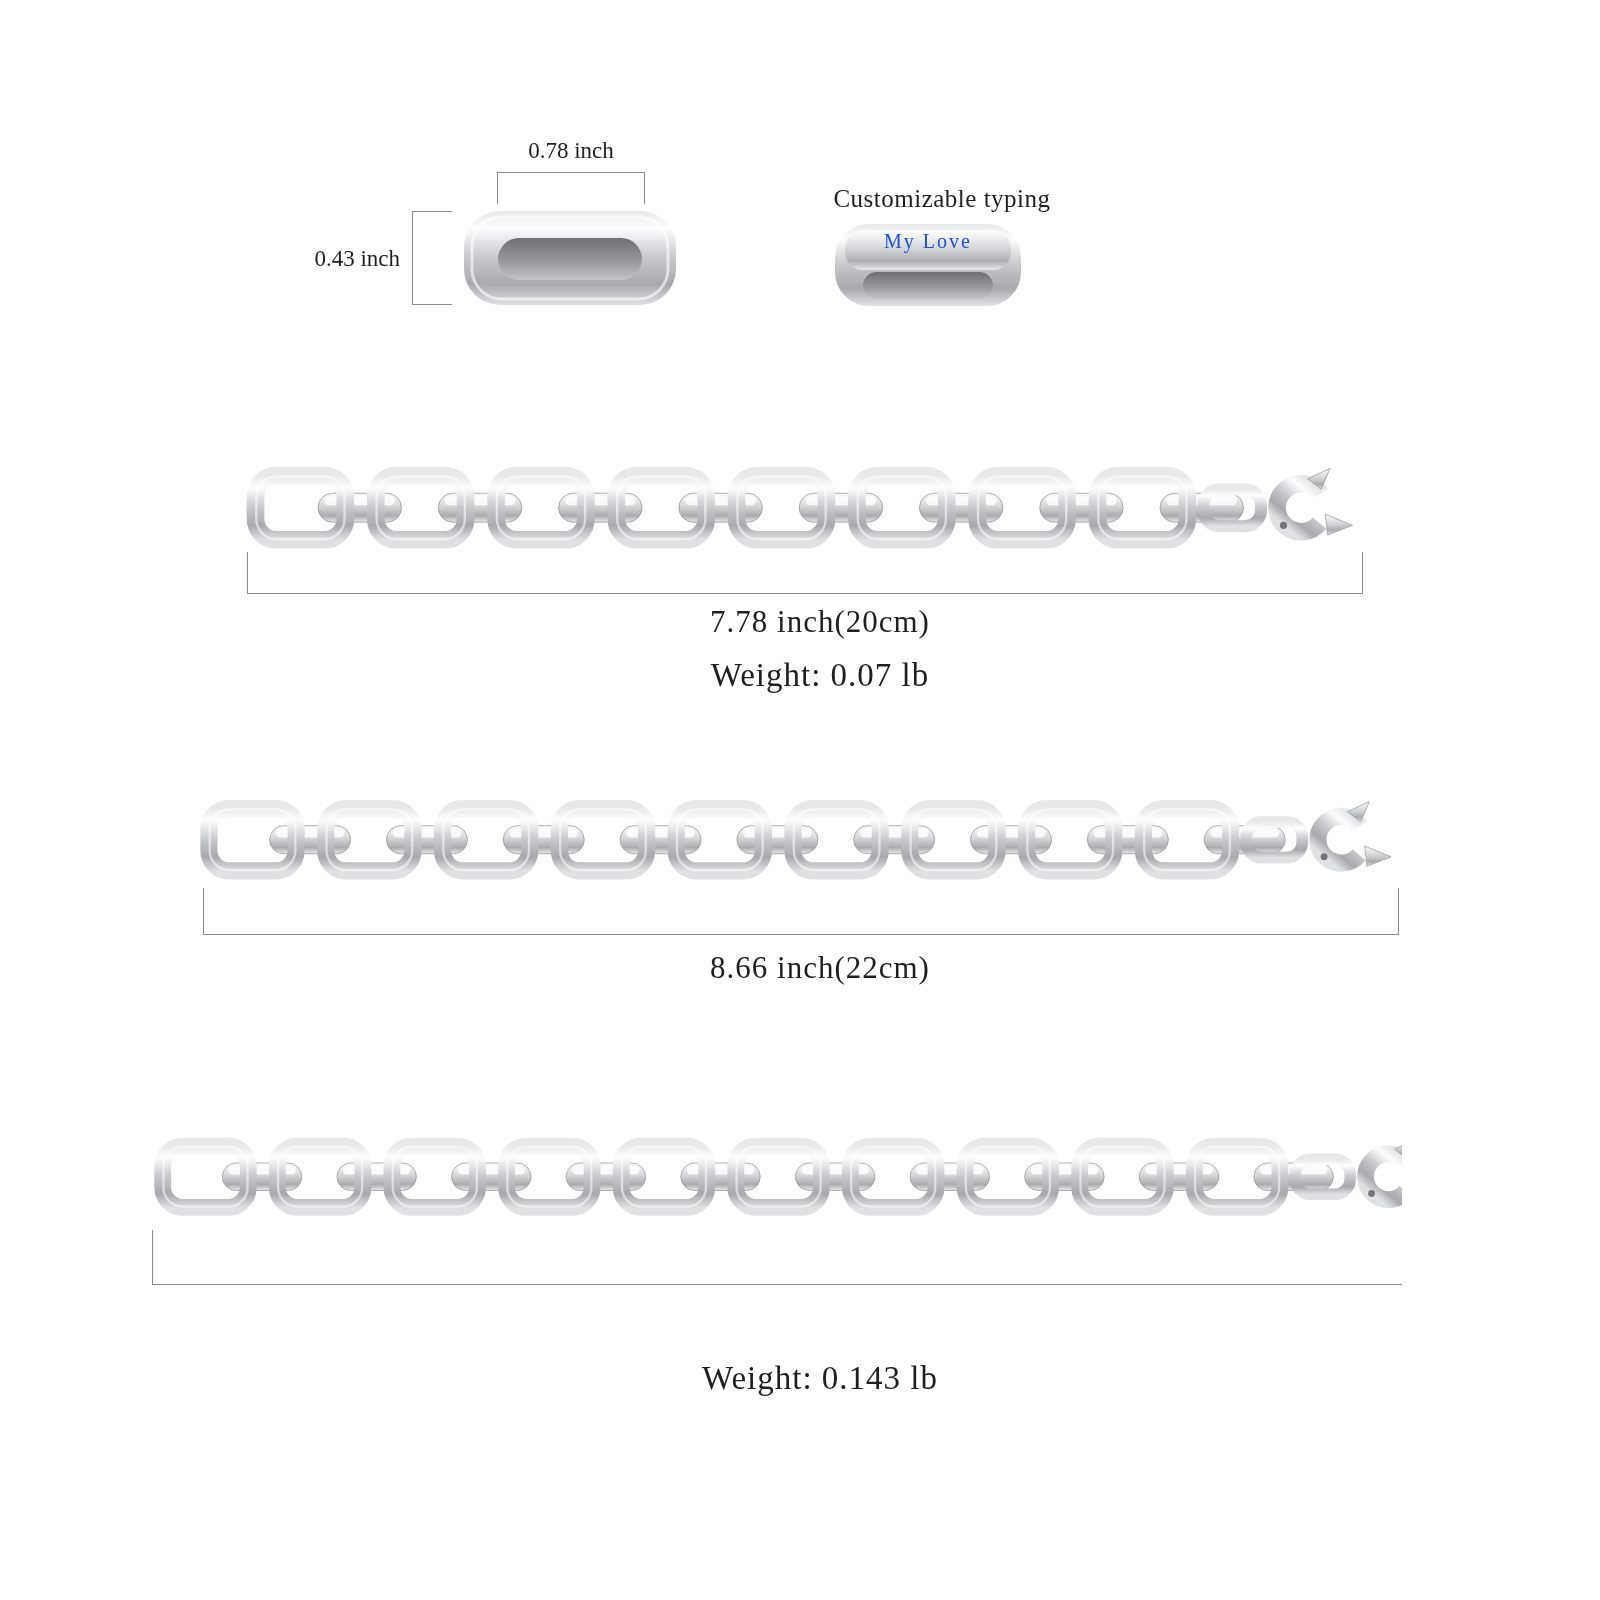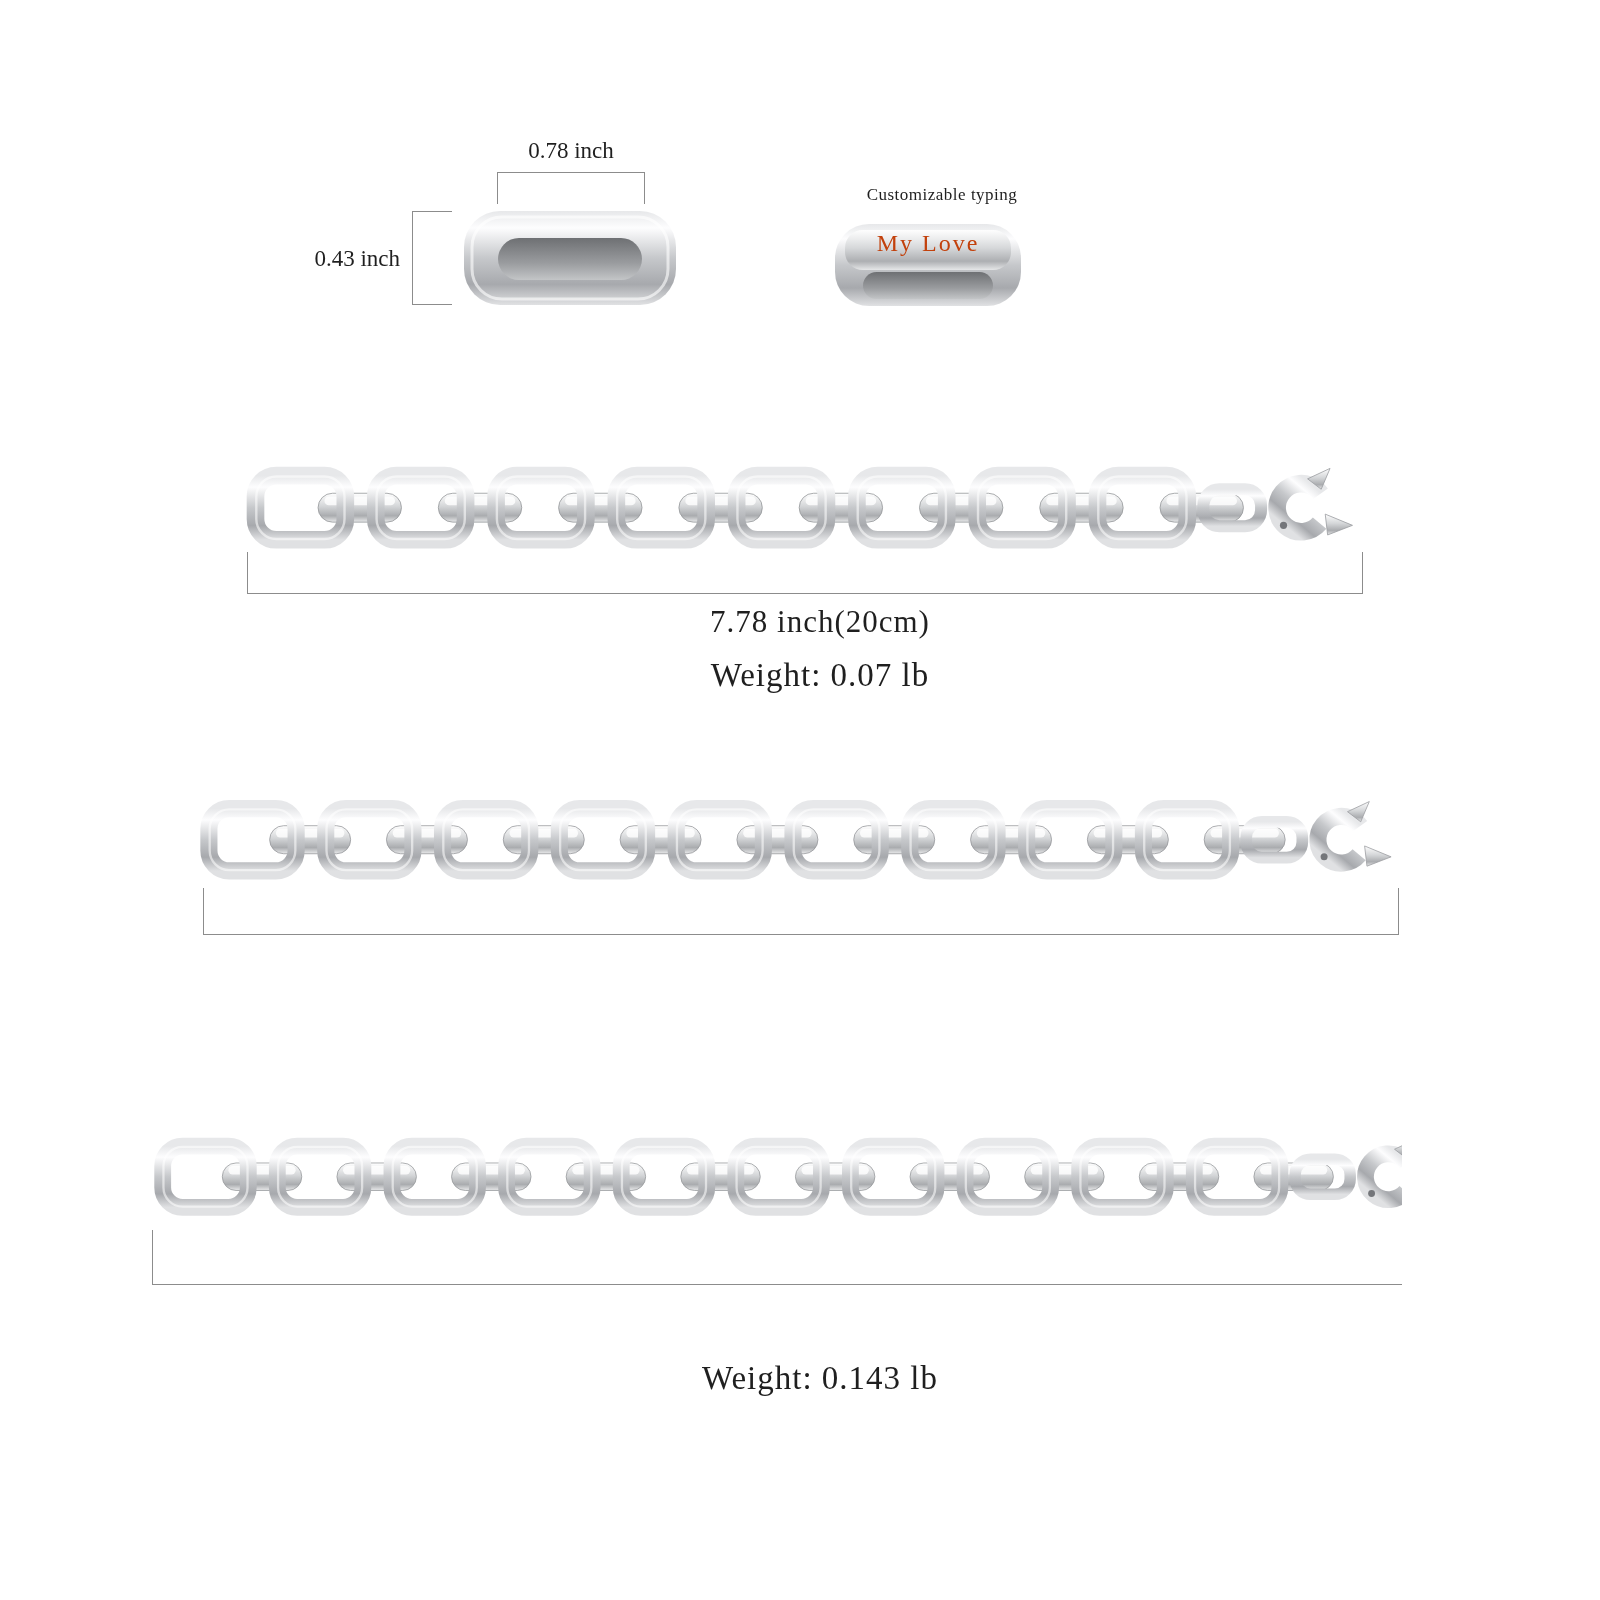--- a/index.html
+++ b/index.html
@@ -6,24 +6,24 @@
   html,body { background:#ffffff; }
   .canvas {
     position:relative; width:1402px; height:1600px; background:#ffffff;
     font-family:"Liberation Serif", serif; color:#1f1f1f; overflow:hidden;
   }
   .abs { position:absolute; }
   .dim-top    { border-top:1px solid #8c8c8c; border-left:1px solid #8c8c8c; border-right:1px solid #8c8c8c; }
   .dim-left   { border-left:1px solid #8c8c8c; border-top:1px solid #8c8c8c; border-bottom:1px solid #8c8c8c; }
   .dim-bracket{ border-bottom:1px solid #8c8c8c; border-left:1px solid #8c8c8c; border-right:1px solid #8c8c8c; }
   .label-sm { font-size:23px; }
-  .label-md { font-size:17px; letter-spacing:0.5px; text-align:center; }
+  .label-md { font-size:25px; letter-spacing:0.5px; text-align:center; }
   .len-label{ font-size:31px; letter-spacing:1px; text-align:center; }
   .wt-label { font-size:33px; letter-spacing:1px; text-align:center; }
-  .engrave  { font-size:24px; letter-spacing:2px; color:#c2410c; text-align:center;font-family:Liberation Serif, serif; }
+  .engrave  { font-size:20px; letter-spacing:2px; color:#1d4ed8; text-align:center;font-family:Liberation Serif, serif; }
   .right { text-align:right; }
   .center { text-align:center; }
   .chain svg { display:block; overflow:visible; }
 </style>
 </head>
 <body>
 
 <div class="canvas">
 
   <svg width="0" height="0" style="position:absolute" aria-hidden="true">
@@ -161,20 +161,21 @@
         <g transform="translate(1332,0)">
           <rect x="0" y="27" width="72" height="46" rx="20" fill="none" stroke="url(#metalV)" stroke-width="15"></rect>
           <circle cx="122" cy="50" r="30" fill="none" stroke="url(#metalV)" stroke-width="22" stroke-dasharray="148 41" transform="rotate(40 122 50)"></circle>
           <path d="M 130 14 L 158 1 L 147 27 Z" fill="url(#metalC)" stroke="#9a9ca0" stroke-width="1"></path>
           <path d="M 152 58 L 186 72 L 155 84 Z" fill="url(#metalC)" stroke="#9a9ca0" stroke-width="1"></path>
           <circle cx="100" cy="72" r="4.5" fill="#74767a"></circle>
         </g>
       </svg>
     </div>
   <div class="abs dim-bracket" style="left:203px; top:888px; width:1196px; height:47px;"></div>
+  <div class="abs len-label" style="left:300px; top:950px; width:1040px;">8.66 inch(22cm)</div>
 
   <div class="abs chain" style="left:148px; top:1137px; width:1304px; height:81px;">
       <svg viewBox="-14 -2 1696 106" width="100%" height="100%" preserveAspectRatio="xMidYMid meet">
         <rect x="78" y="32" width="104" height="36" rx="18" fill="url(#metalC)" stroke="#95979a" stroke-width="1"></rect>
         <rect x="86" y="36" width="88" height="11" rx="5.5" fill="#ffffff" opacity="0.8"></rect>
         <rect x="228" y="32" width="104" height="36" rx="18" fill="url(#metalC)" stroke="#95979a" stroke-width="1"></rect>
         <rect x="236" y="36" width="88" height="11" rx="5.5" fill="#ffffff" opacity="0.8"></rect>
         <rect x="378" y="32" width="104" height="36" rx="18" fill="url(#metalC)" stroke="#95979a" stroke-width="1"></rect>
         <rect x="386" y="36" width="88" height="11" rx="5.5" fill="#ffffff" opacity="0.8"></rect>
         <rect x="528" y="32" width="104" height="36" rx="18" fill="url(#metalC)" stroke="#95979a" stroke-width="1"></rect>

